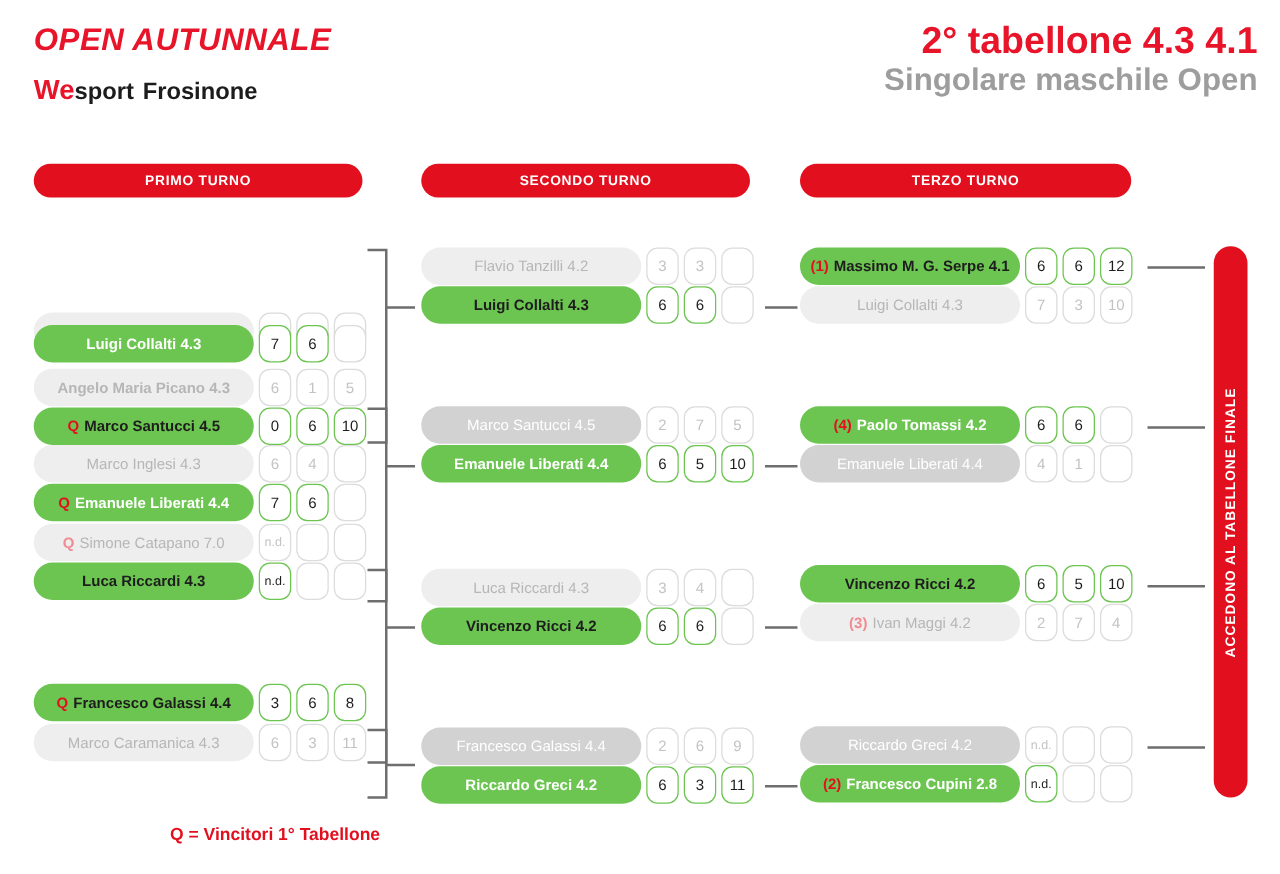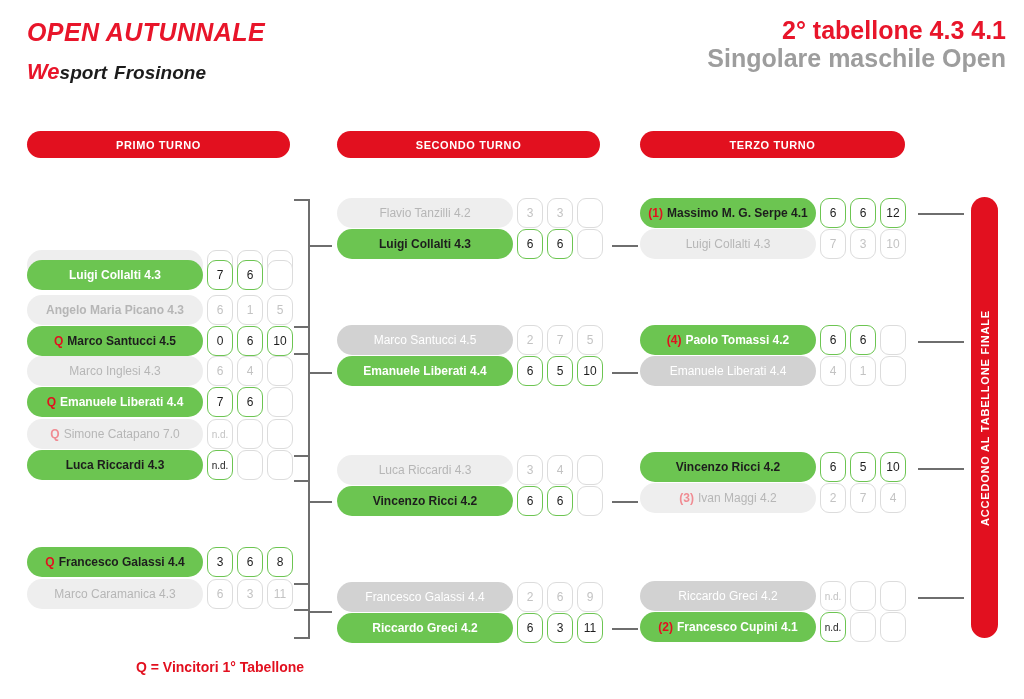--- a/index.html
+++ b/index.html
@@ -20,30 +20,30 @@
 
   .logo-title {
     position: absolute; left: 27px; top: 18px;
     font-size: 25px; font-weight: bold; font-style: italic;
     letter-spacing: 0.4px;
     color: #e8152a;
     font-family: "Liberation Sans", sans-serif;
   }
   .logo-brand {
     position: absolute; left: 27px; top: 59px;
-    font-size: 19px; font-style: italic; font-weight: bold;
+    font-size: 19px; font-weight: bold;
     color: #1c1c1c;
     white-space: nowrap;
   }
   .logo-brand .we { color: #e8152a; font-size: 22px; }
   .logo-brand .city { margin-left: 7px; }
 
   .head-right { position: absolute; right: 18px; top: 16px; text-align: right; }
   .head-line1 {
-    font-size: 25px; font-weight: bold; color: #e8152a;
+    font-size: 30px; font-weight: bold; color: #e8152a;
     letter-spacing: 0px; line-height: 1.12;
   }
   .head-line2 {
     font-size: 25px; font-weight: bold; color: #9d9d9d;
     line-height: 1.12;
   }
 
   
   .round-head {
     position: absolute; height: 27px; border-radius: 14px;
@@ -381,21 +381,21 @@
       </div>
       <div class="sets" style="left: 180px;">
         <div class="set nd">n.d.</div>
         <div class="set"></div>
         <div class="set"></div>
       </div>
     </div>
     <div class="row" style="left: 640px; top: 612px; width: 276px;">
       <div class="name win" style="width: 176px;">
         <span class="seed">(2)</span>
-        <span>Francesco Cupini 4.1</span>
+        <span>Francesco Cupini 2.8</span>
       </div>
       <div class="sets" style="left: 180px;">
         <div class="set won nd">n.d.</div>
         <div class="set"></div>
         <div class="set"></div>
       </div>
     </div>
     <div class="conn" style="left: 308px; top: 199px;">
       <div class="v" style="height: 156px; left: 0px;"></div>
       <div class="t" style="top: 0px; left: -14px; width: 14px;"></div>

